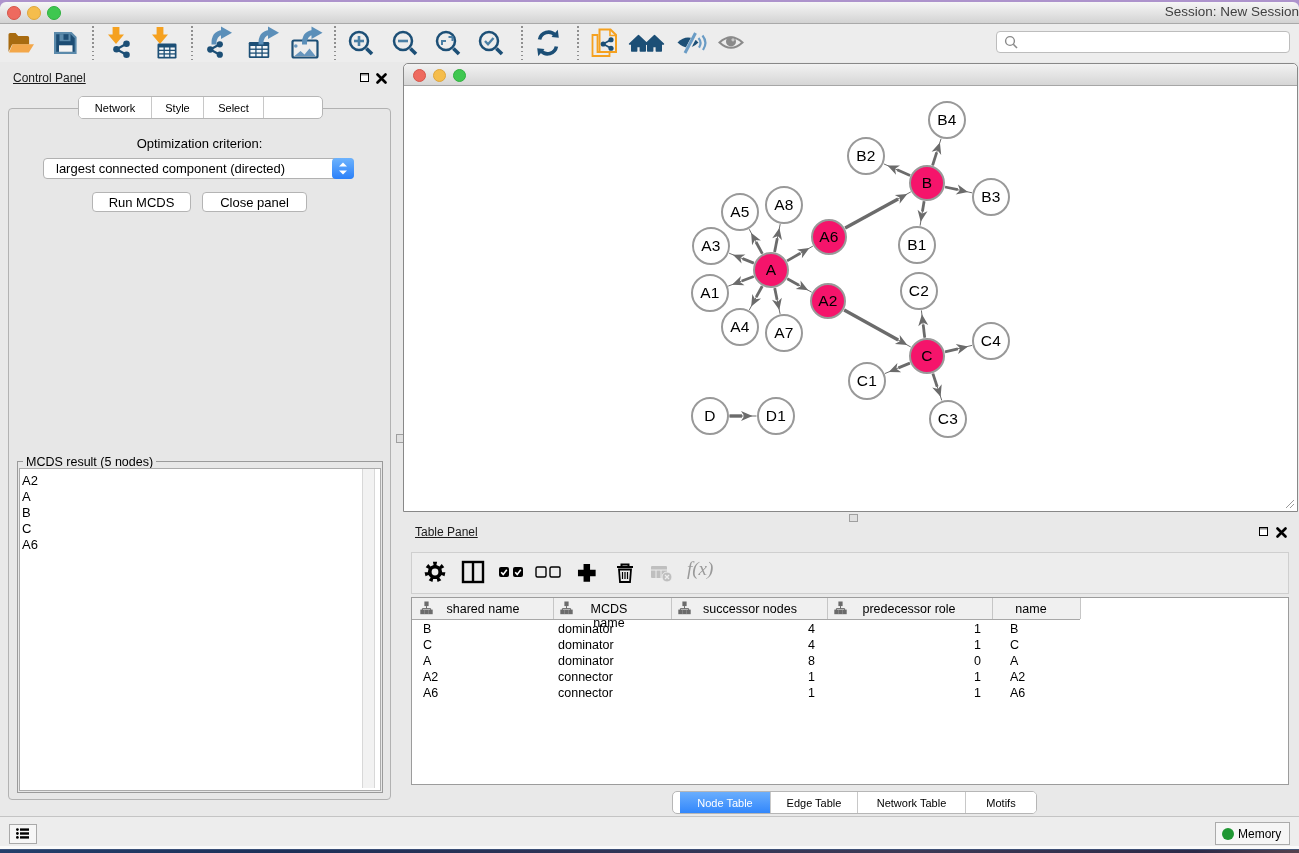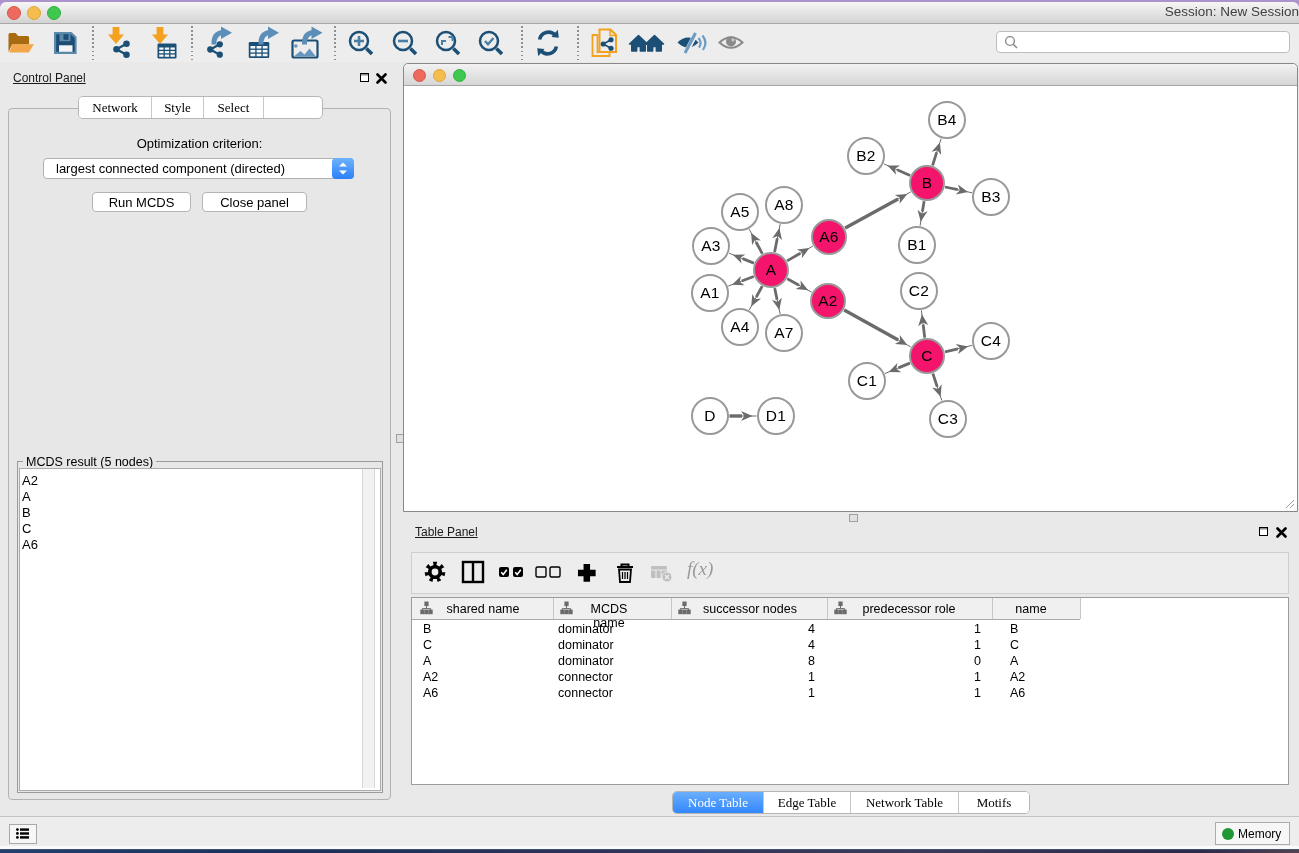--- a/index.html
+++ b/index.html
@@ -9,21 +9,21 @@
  background:linear-gradient(#f6f6f6,#dadada 80%,#d2d2d2);border-bottom:1px solid #a9a9a9;}
 .purpletop{left:0;top:0;width:1299px;height:7px;background:#ad93cc;}
 .tl{width:12px;height:12px;border-radius:50%;top:6px;}
 .wtitle{width:100%;text-align:right;top:4px;font-size:13.5px;color:#404040;}
 .toolbar{left:0;top:24px;width:1299px;height:38px;background:#ededed;}
 .tsep{top:26px;width:2px;height:34px;background:repeating-linear-gradient(#8f8f8f 0 1.6px,transparent 1.6px 4.1px);}
 .searchbox{left:996px;top:31px;width:292px;height:20px;background:#fff;border:1px solid #bdbdbd;border-radius:4px;}
 .phead{font-size:12px;color:#1a1a1a;text-decoration:underline;}
 .sqicon{width:7px;height:7px;border:1.8px solid #000;background:#fff;box-shadow:inset 0 1.5px 0 #8a8a8a;}
 .tabs{display:flex;height:21px;border:1px solid #b6b6b6;border-radius:5px;background:#fff;overflow:hidden;}
-.tab{font-size:13px;color:#000;display:flex;align-items:center;justify-content:center;border-right:1px solid #c8c8c8;background:#fff;font-family:Liberation Serif, serif;}
+.tab{font-size:11px;color:#000;display:flex;align-items:center;justify-content:center;border-right:1px solid #c8c8c8;background:#fff;}
 .tab:last-child{border-right:none;}
 .tab.sel{background:linear-gradient(#6aaefd,#3287fc);color:#fff;}
 .btn{background:#fff;border:1px solid #b4b4b4;border-radius:4px;font-size:13px;color:#000;
  display:flex;align-items:center;justify-content:center;}
 </style></head>
 <body>
 
 <div class="abs purpletop"></div>
 <div class="abs titlebar"></div>
 <div class="abs tl" style="left:7px;background:#ee6a5f;border:1px solid #d55549;"></div>
@@ -374,21 +374,21 @@
 <div class="abs cell" style="left:558px;top:670px;">connector</div>
 <div class="abs cell" style="left:715px;top:670px;width:100px;text-align:right;">1</div>
 <div class="abs cell" style="left:881px;top:670px;width:100px;text-align:right;">1</div>
 <div class="abs cell" style="left:1010px;top:670px;">A2</div>
 <div class="abs cell" style="left:423px;top:686px;">A6</div>
 <div class="abs cell" style="left:558px;top:686px;">connector</div>
 <div class="abs cell" style="left:715px;top:686px;width:100px;text-align:right;">1</div>
 <div class="abs cell" style="left:881px;top:686px;width:100px;text-align:right;">1</div>
 <div class="abs cell" style="left:1010px;top:686px;">A6</div>
 
-<div class="abs tabs" style="left:672px;top:791px;width:356px;">
+<div class="abs tabs" style="left:672px;top:791px;width:356px;padding-left:7px;">
  <div class="tab sel" style="width:90px;">Node Table</div>
  <div class="tab" style="width:86px;">Edge Table</div>
  <div class="tab" style="width:107px;">Network Table</div>
  <div class="tab" style="flex:1;">Motifs</div>
 </div>
 
 <style>.hdrlbl{top:602px;font-size:12.5px;text-align:center;} .cell{font-size:12.5px;}</style>
 
 <div class="abs" style="left:0;top:816px;width:1299px;height:30px;background:#ededed;border-top:1px solid #c4c4c4;"></div>
 <div class="abs" style="left:0;top:846px;width:1299px;height:3px;background:#fafafa;"></div>

